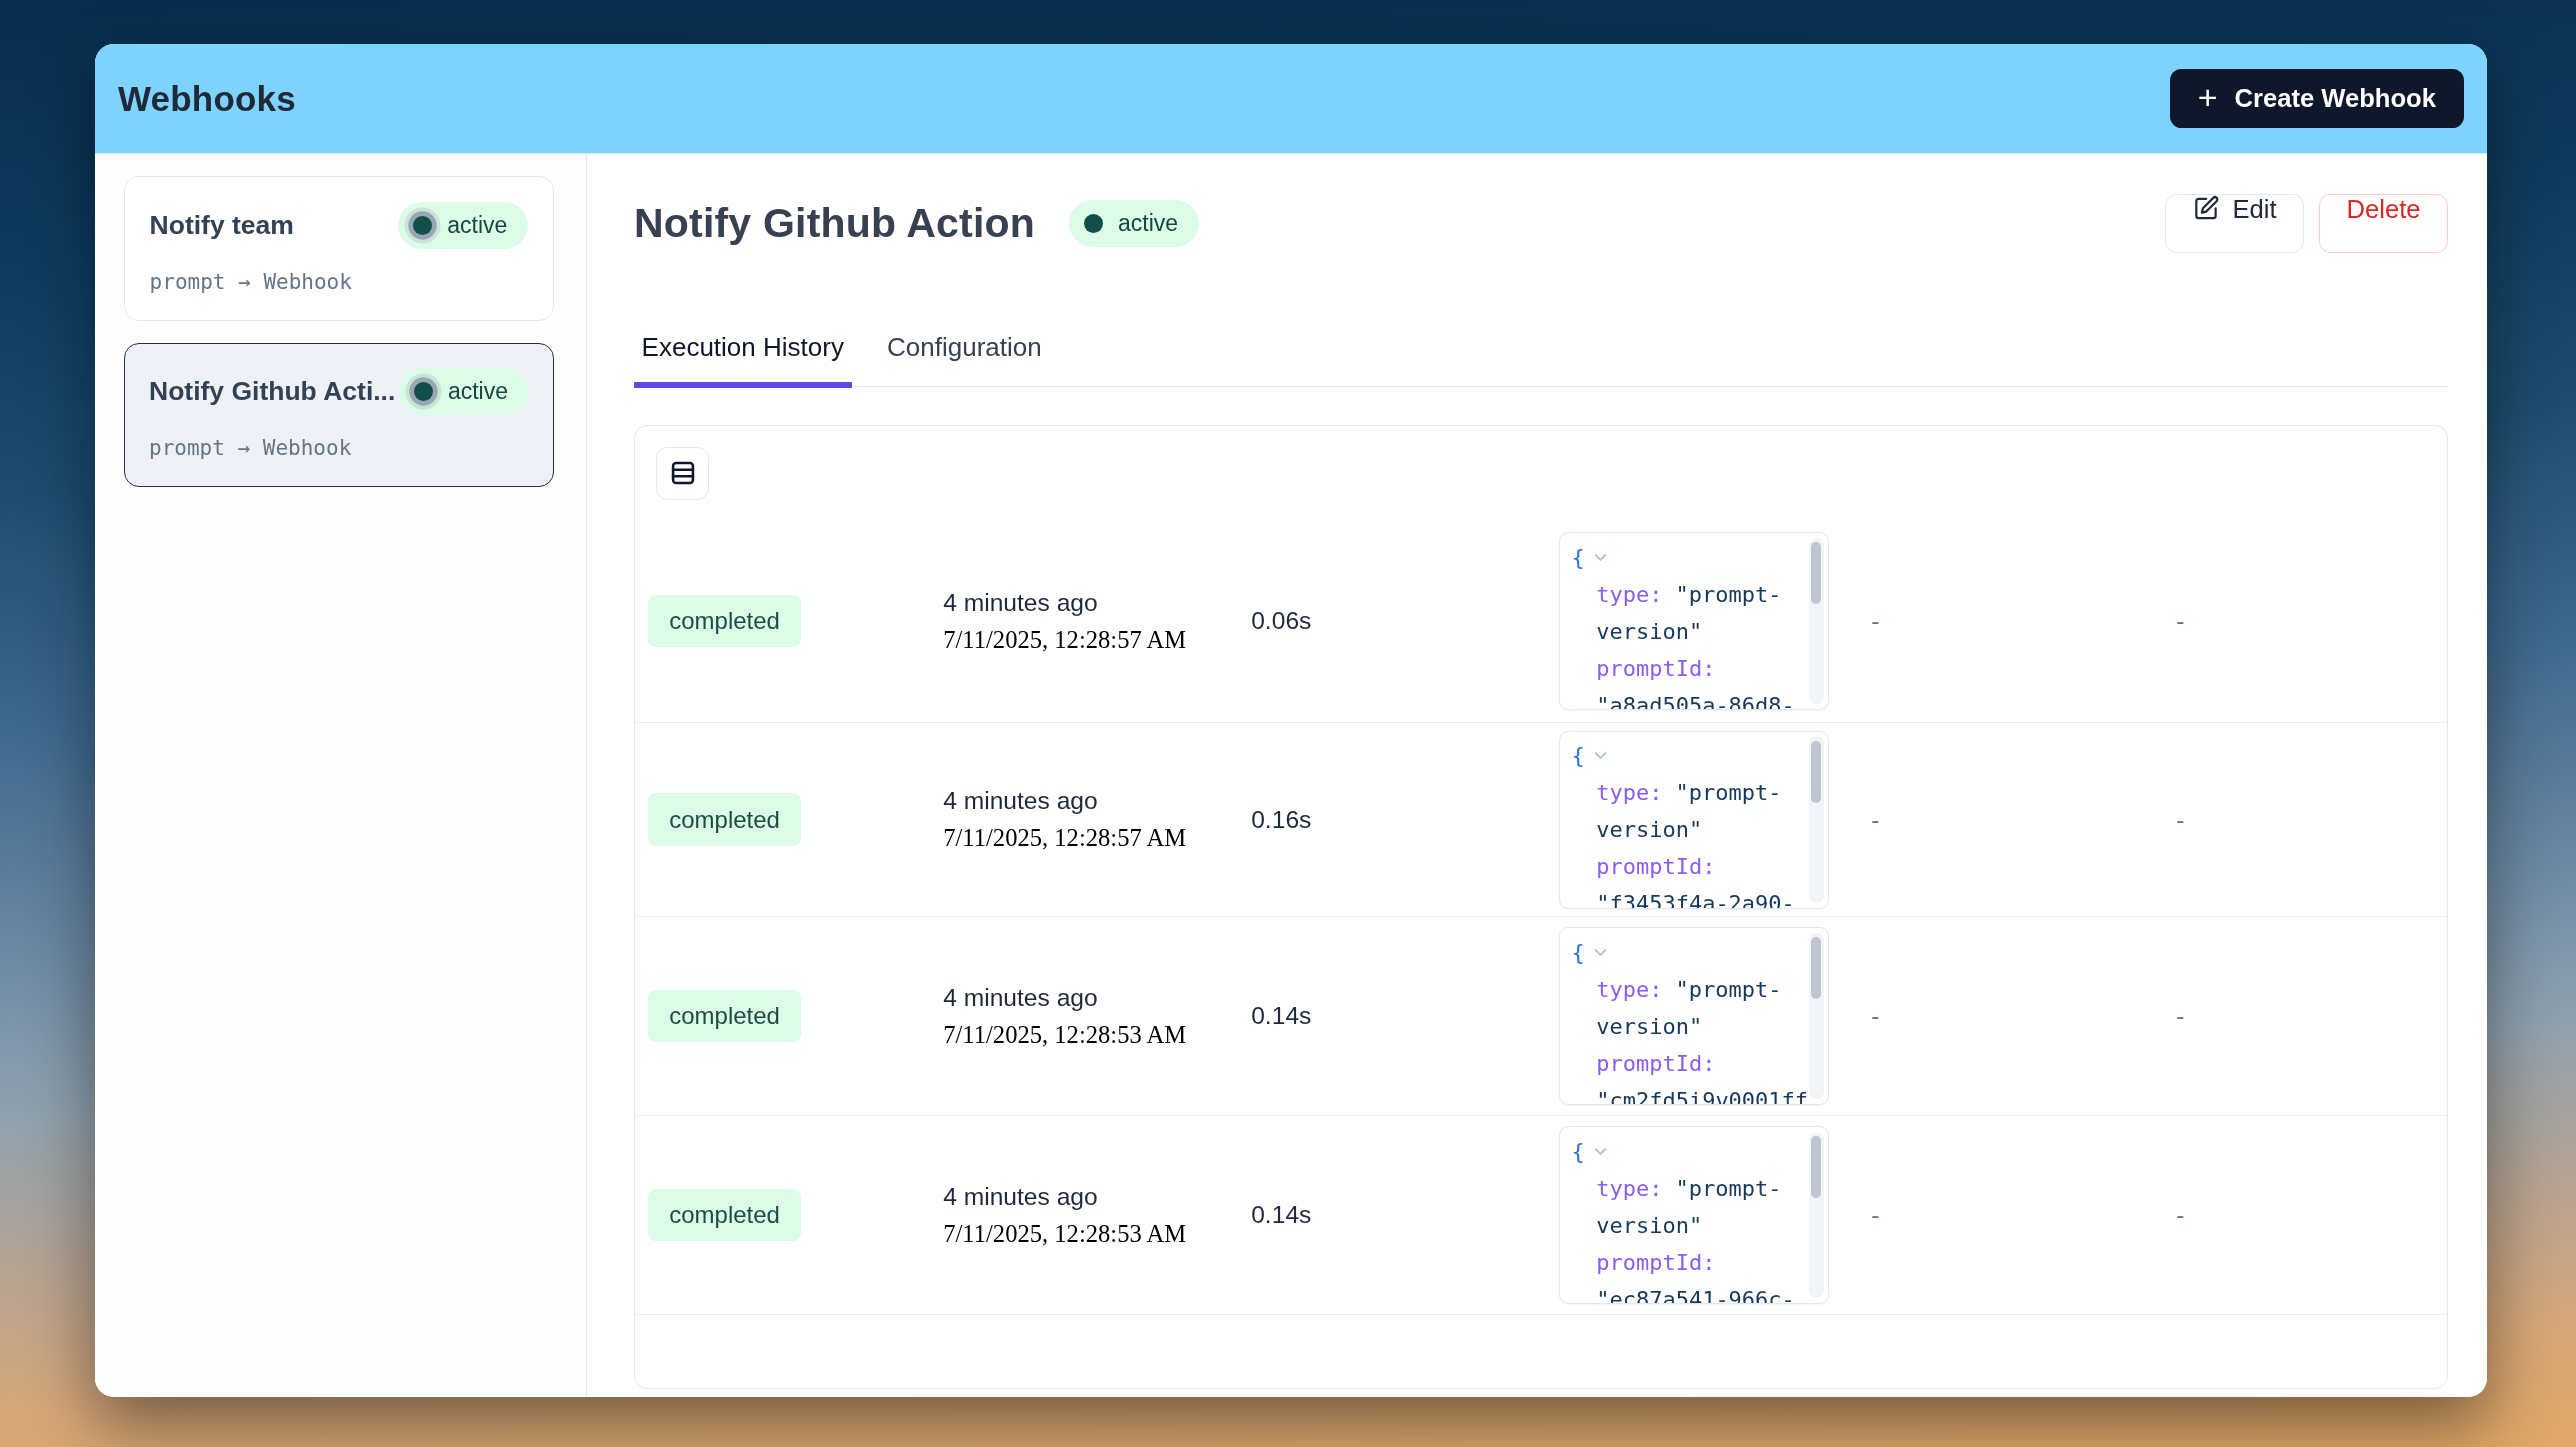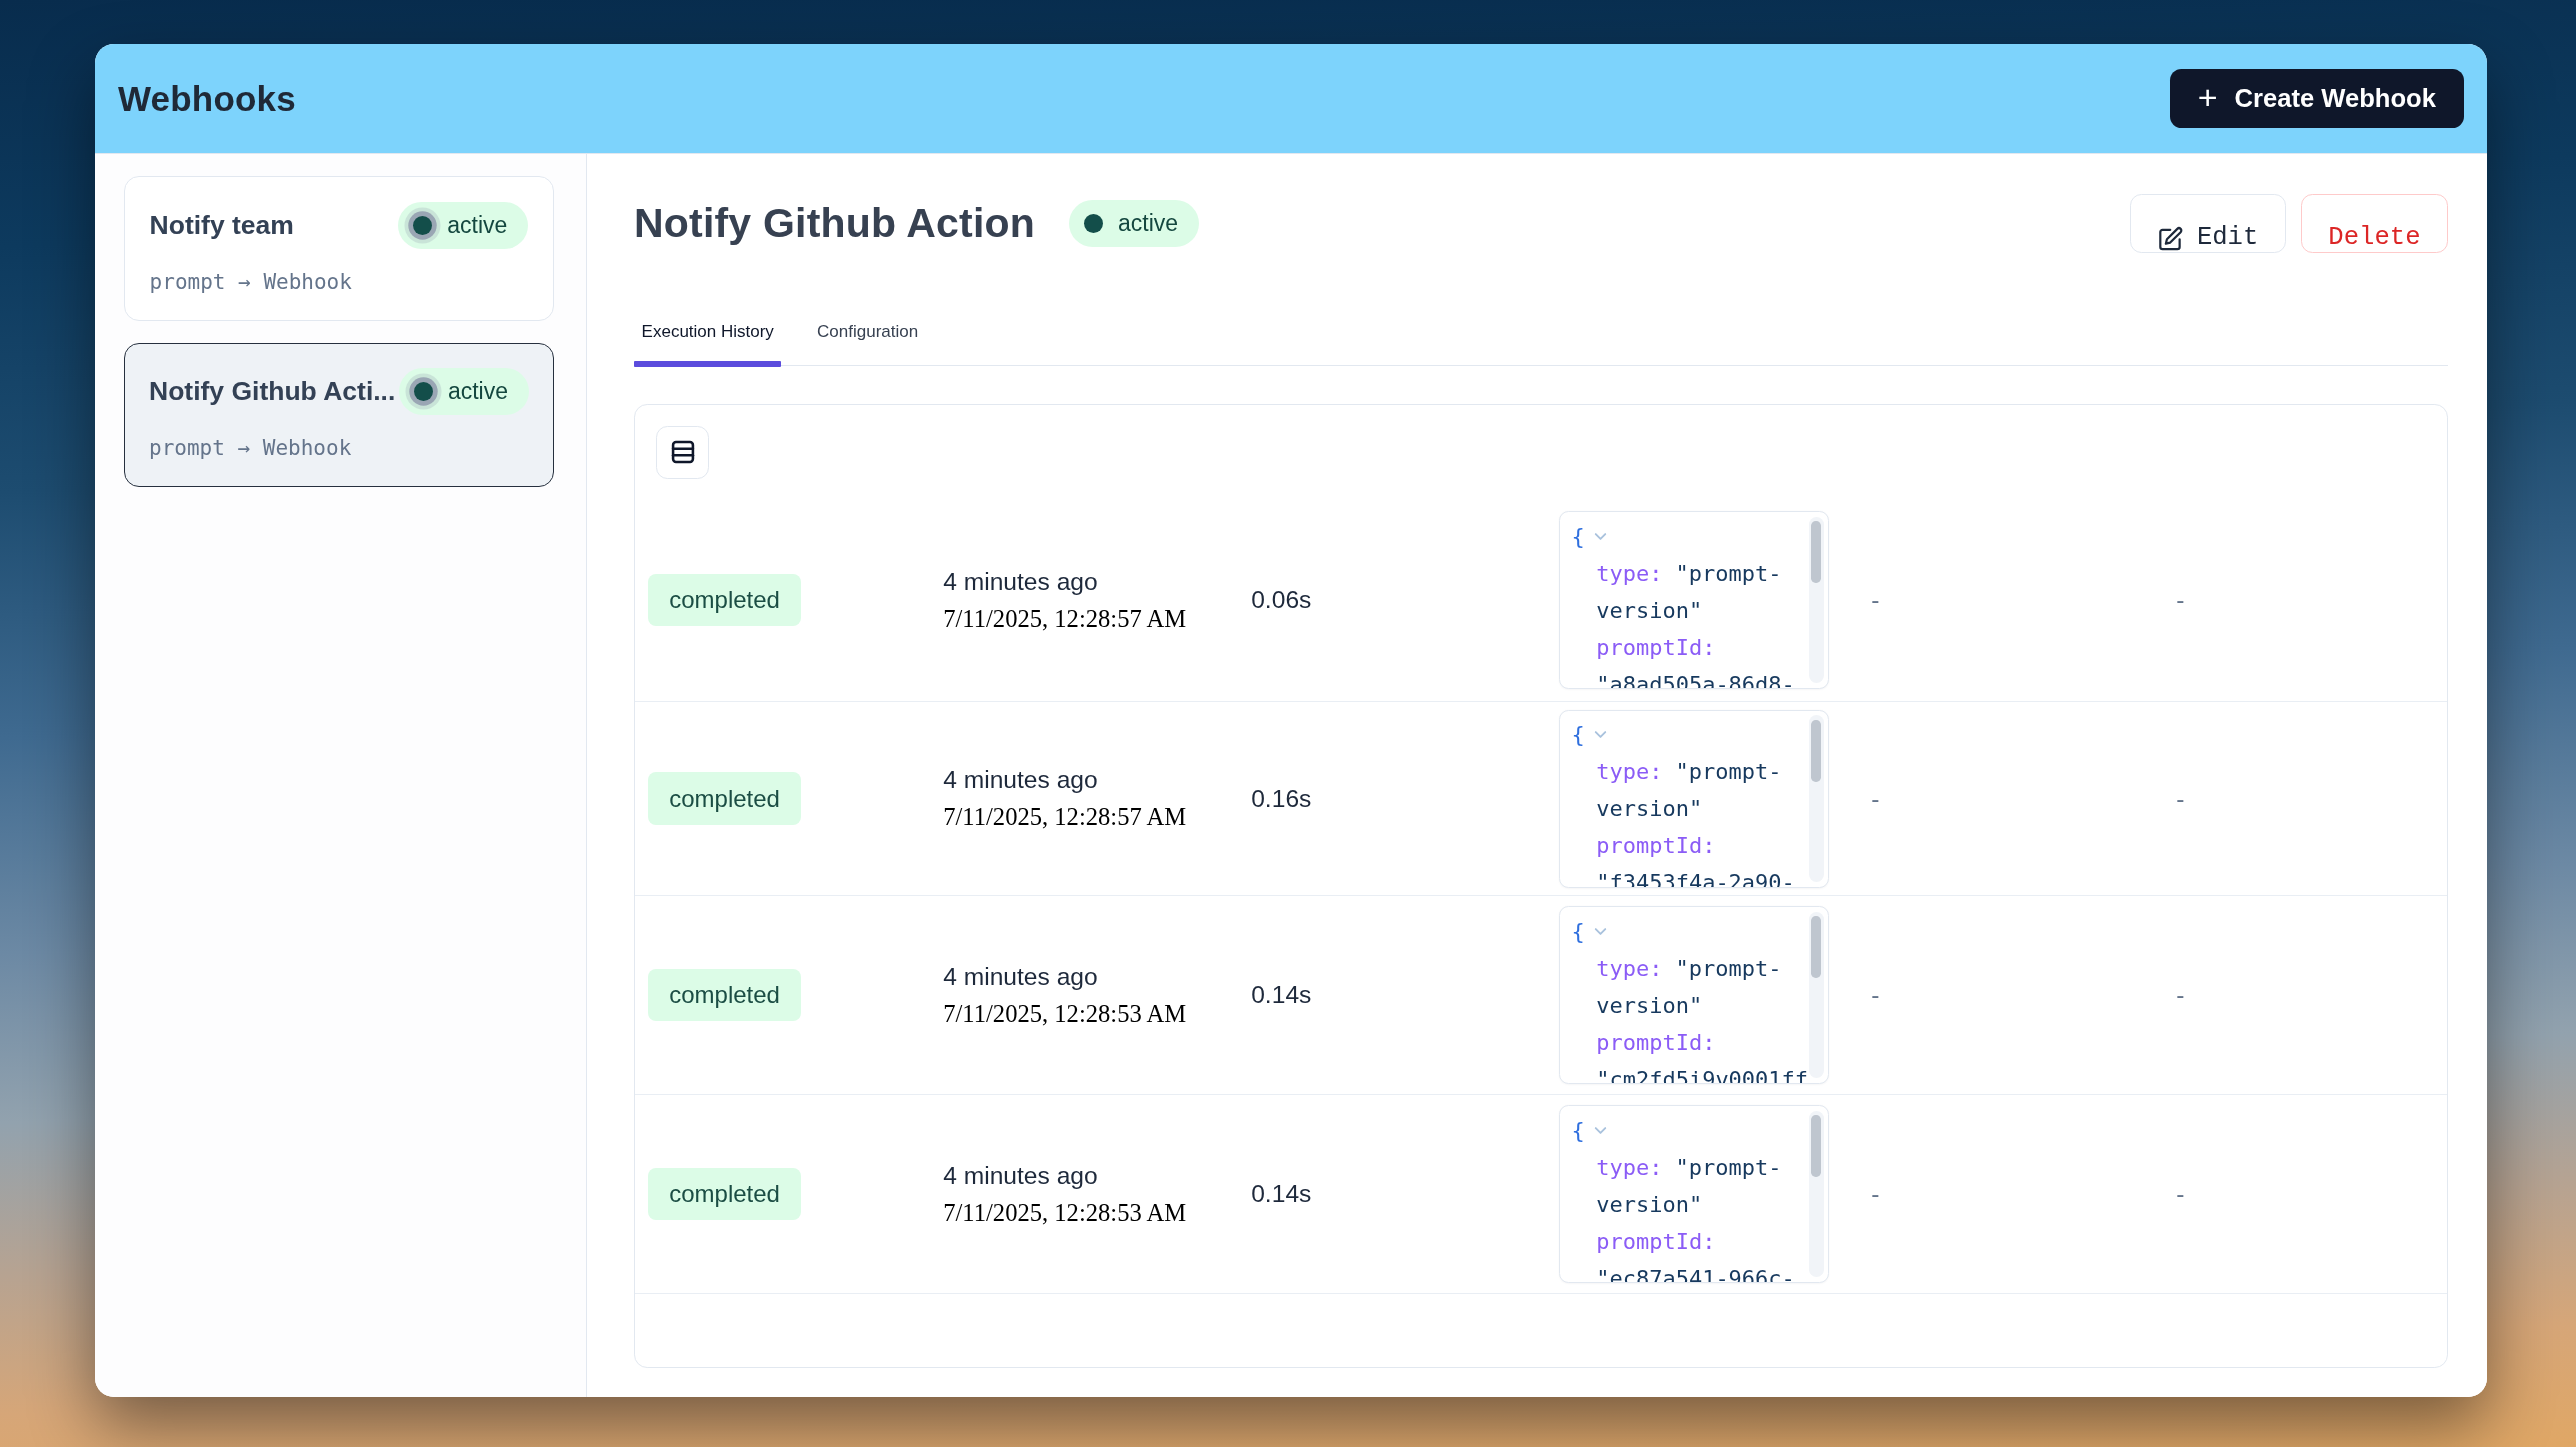--- a/index.html
+++ b/index.html
@@ -71,35 +71,35 @@
     display:inline-block; background:#dcfce7; color:#1b4d44;
     border-radius:8px; padding:12.3px 21px; font-size:24px; font-weight:500;
   }
 
   
   .detail-header { margin-top:40px; display:flex; align-items:center; }
   .detail-title { font-size:41px; font-weight:bold; color:#374151; letter-spacing:0.2px; }
   .detail-badge { margin-left:34px; }
   .detail-actions { margin-left:auto; display:flex; gap:15px; }
   .btn-outline, .btn-danger {
-    display:flex; align-items:flex-end; gap:13.2px; cursor:pointer; background:#ffffff;
+    display:flex; align-items:flex-start; gap:13.2px; cursor:pointer; background:#ffffff;
     height:59px; padding:0 26.5px; border-radius:11.4px; font-size:25.6px; font-weight:500;
-    font-family:Liberation Mono, monospace;
+    font-family:Liberation Sans, sans-serif;
   }
   .btn-outline { border:0.9px solid #e2e8f0; color:#1e293b; }
   .btn-danger  { border:0.9px solid #fecaca; color:#dc2626; }
   .btn-outline svg { width:26.5px; height:26.5px; }
 
   
   .tabs {
     margin-top:69px; display:flex; gap:28px; border-bottom:1.9px solid #e2e8f0;
   }
   .tab {
-    padding:0 7.6px 23px 7.6px; font-size:17px; font-weight:500; color:#374151;
-    cursor:pointer; position:relative;
+    padding:0 7.6px 23px 7.6px; font-size:26px; font-weight:500; color:#374151;
+    cursor:pointer; position:relative;margin-top:10px;
   }
   .tab.active { color:#0f172a; }
   .tab.active::after {
     content:""; position:absolute; left:0; right:0; bottom:-1.9px; height:5.7px;
     background:#5b4cdd; border-radius:0.9px;
   }
 
   
   .panel {
     margin-top:38px; border:0.9px solid #e2e8f0; border-radius:13.2px;

